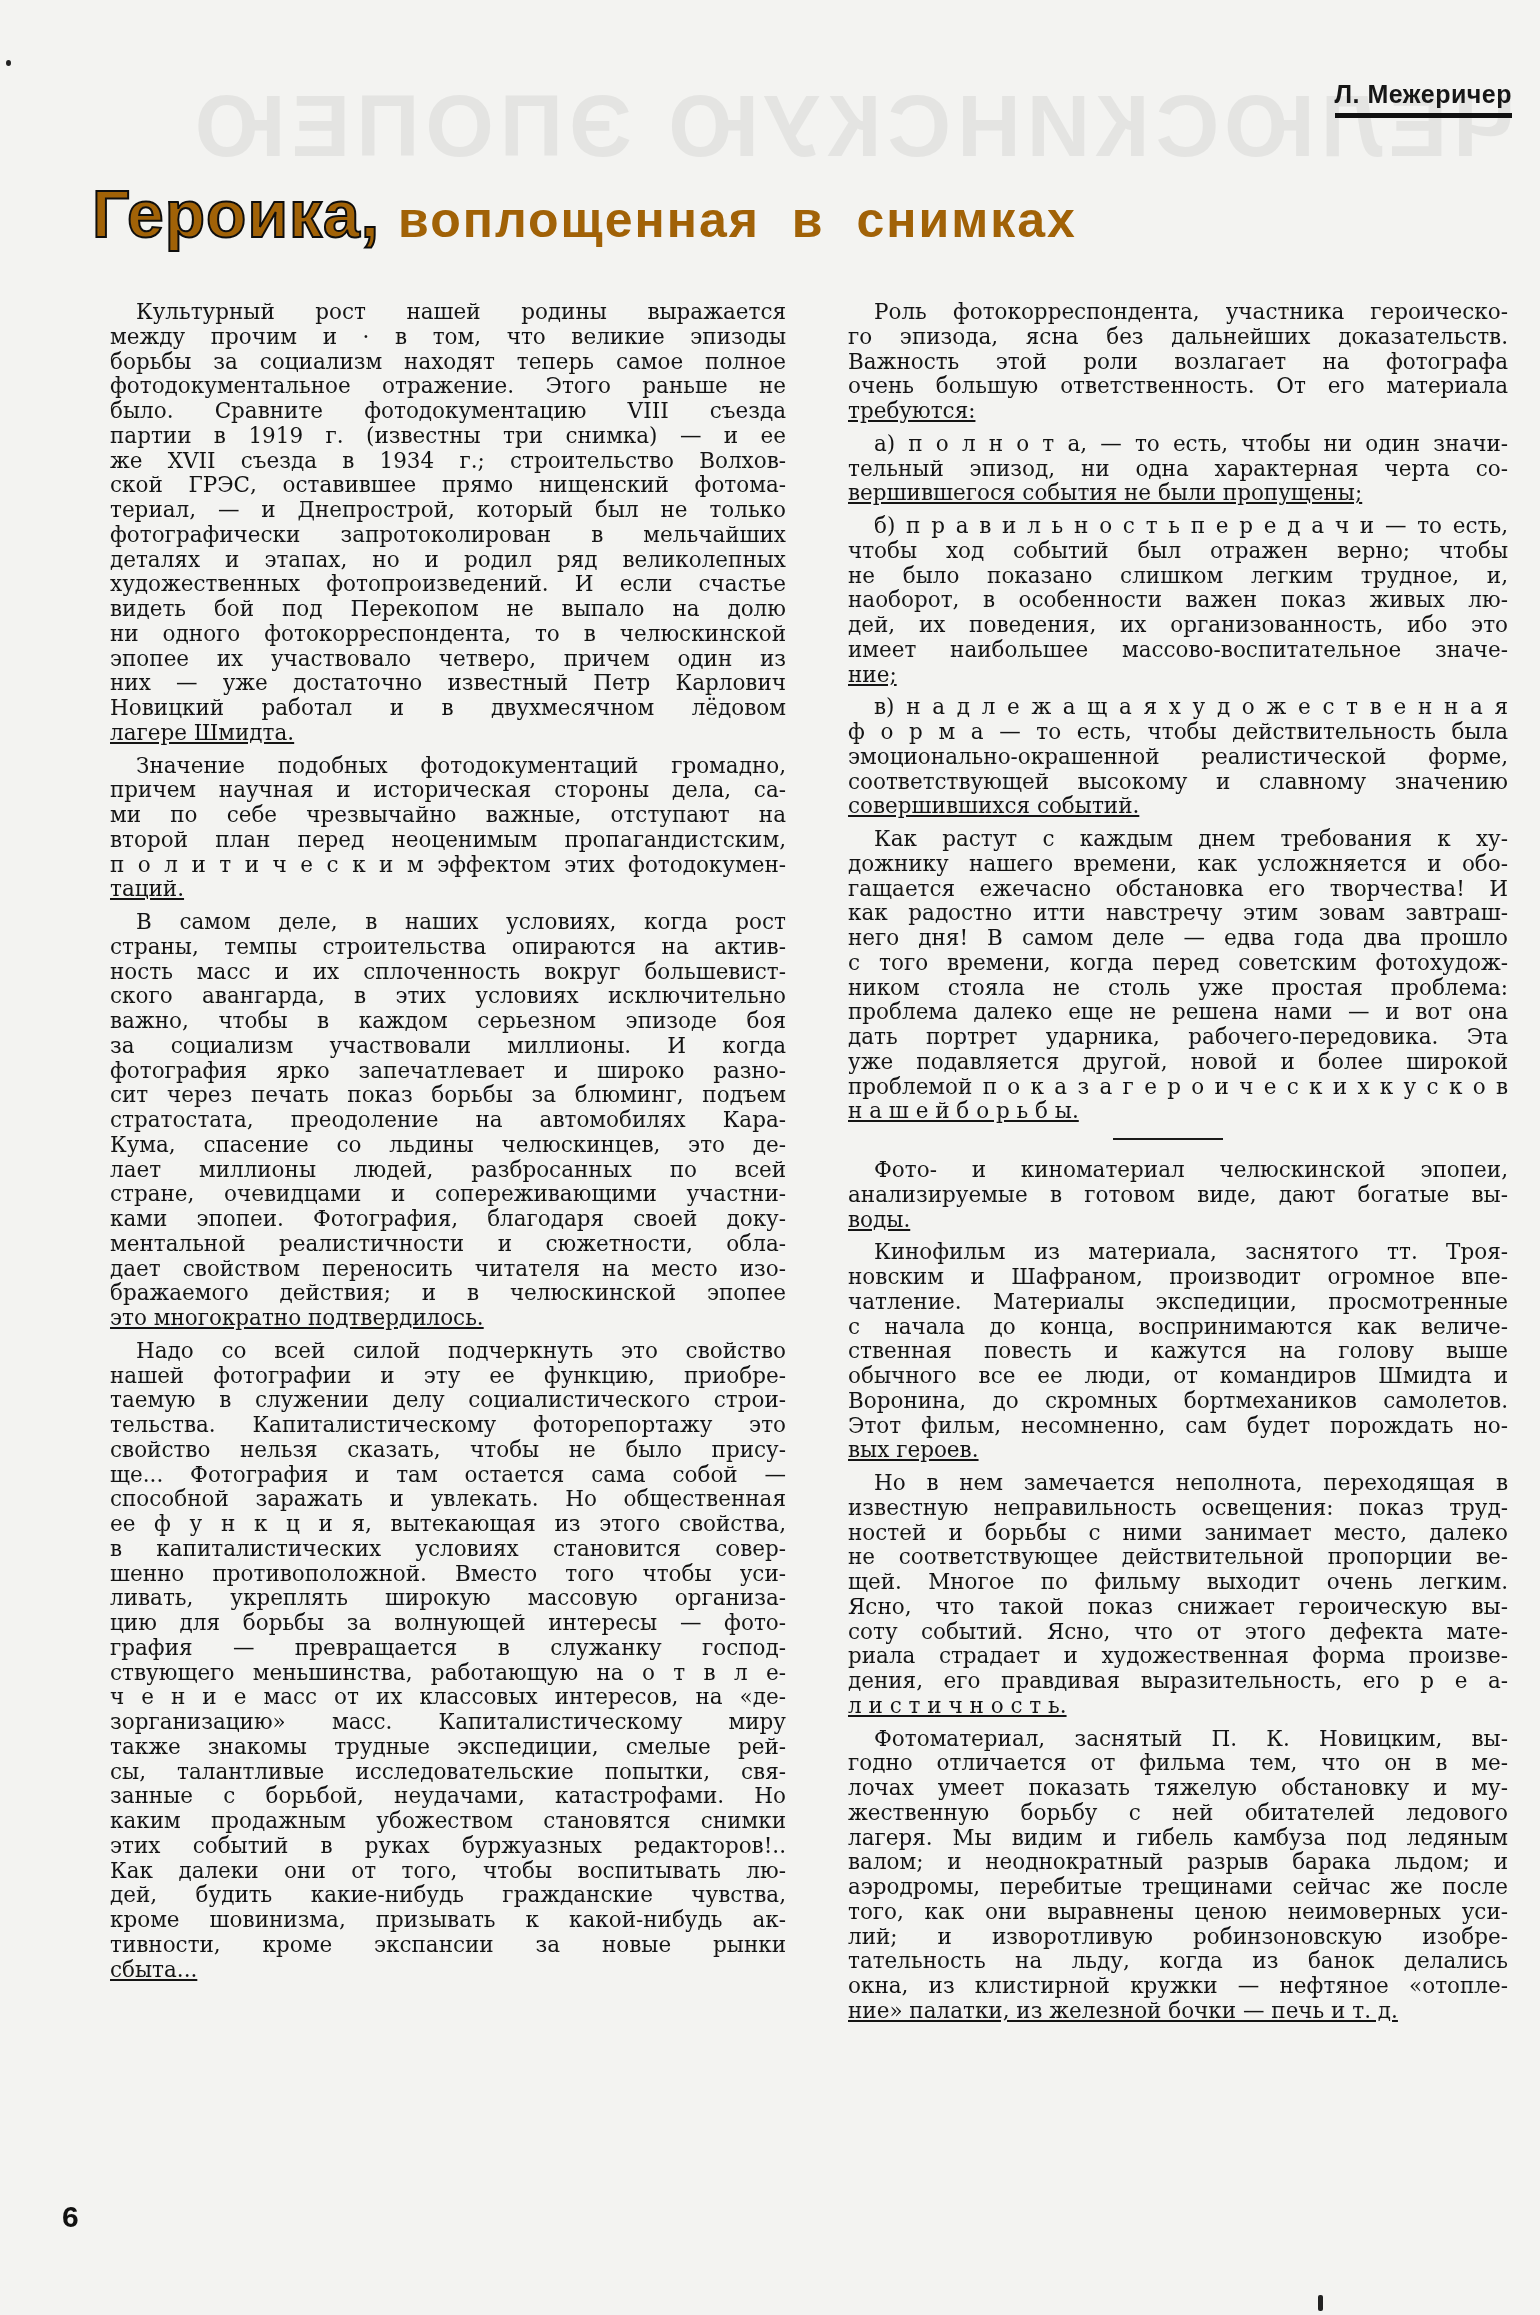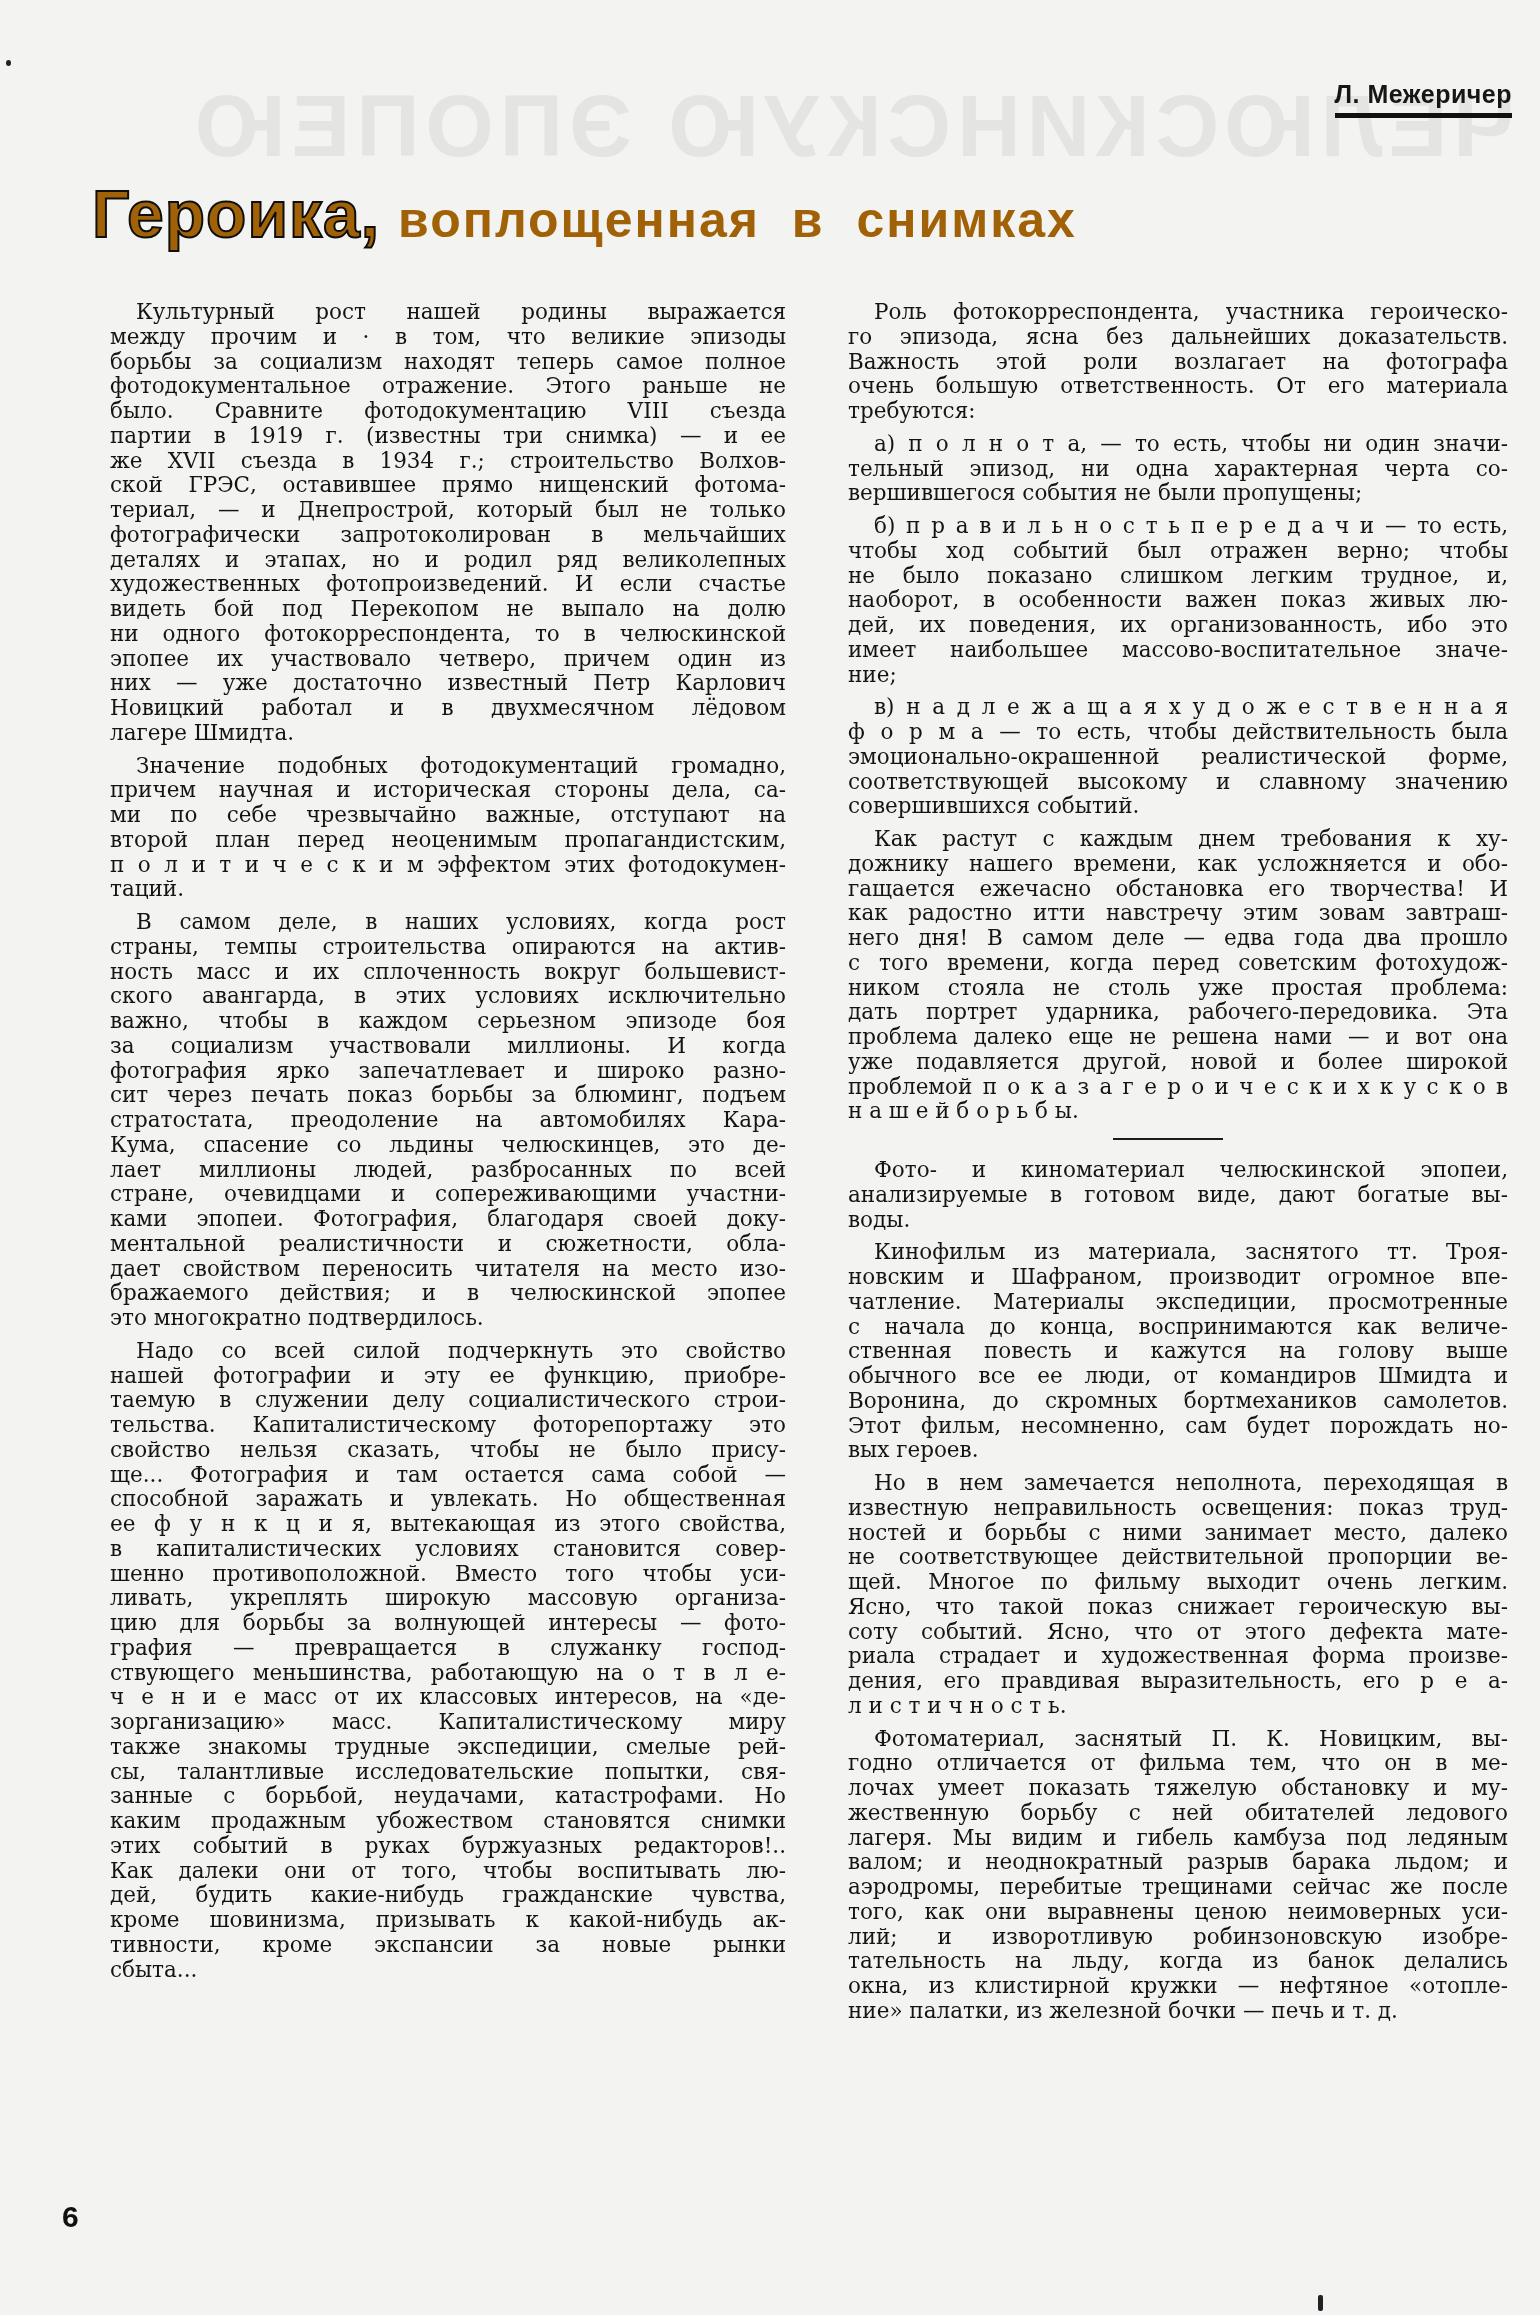--- a/index.html
+++ b/index.html
@@ -31,21 +31,21 @@
     position: absolute; top: 300px;
     font-size: 21.5px; line-height: 24.75px;
   }
   .col.left { left: 110px; width: 676px; }
   .col.right { left: 848px; width: 660px; }
   .line {
     display: block; text-align: justify; text-align-last: justify;
     white-space: nowrap; height: 24.75px; overflow: visible;
   }
   .line span.inner { display: inline-block; width: 100%; text-align: justify; text-align-last: justify; white-space: normal; }
-  .line.last span.inner { text-align-last: left; }
+  .line.last span.inner { text-align-last: left; text-decoration: underline; }
   .line.indent span.inner { padding-left: 26px; box-sizing: border-box; }
   .para-gap { height: 8px; }
   .rule-wrap { height: 34px; position: relative; }
   .rule { position: absolute; left: 265px; top: 14px; width: 110px; height: 2px; background: #1a1a1a; }
   .pagenum {
     position: absolute; left: 62px; top: 2200px;
     font-family: "Liberation Sans", sans-serif; font-weight: bold; font-size: 30px; color: #111;
   }
   .speck { position: absolute; background: #222; border-radius: 50%; }
 </style>
@@ -174,22 +174,22 @@
     </div>
     <div class="para-gap"></div>
     <div class="paragraph">
       <div class="line indent"><span class="inner">Как растут с каждым днем требования к ху-</span></div>
       <div class="line"><span class="inner">дожнику нашего времени, как усложняется и обо-</span></div>
       <div class="line"><span class="inner">гащается ежечасно обстановка его творчества! И</span></div>
       <div class="line"><span class="inner">как радостно итти навстречу этим зовам завтраш-</span></div>
       <div class="line"><span class="inner">него дня! В самом деле — едва года два прошло</span></div>
       <div class="line"><span class="inner">с того времени, когда перед советским фотохудож-</span></div>
       <div class="line"><span class="inner">ником стояла не столь уже простая проблема:</span></div>
+      <div class="line"><span class="inner">проблема далеко еще не решена нами — и вот она</span></div>
       <div class="line"><span class="inner">дать портрет ударника, рабочего-передовика. Эта</span></div>
-      <div class="line"><span class="inner">проблема далеко еще не решена нами — и вот она</span></div>
       <div class="line"><span class="inner">уже подавляется другой, новой и более широкой</span></div>
       <div class="line"><span class="inner">проблемой п о к а з а  г е р о и ч е с к и х  к у с к о в</span></div>
       <div class="line last"><span class="inner">н а ш е й  б о р ь б ы.</span></div>
     </div>
     <div class="rule-wrap">
       <div class="rule"></div>
     </div>
     <div class="paragraph">
       <div class="line indent"><span class="inner">Фото- и киноматериал челюскинской эпопеи,</span></div>
       <div class="line"><span class="inner">анализируемые в готовом виде, дают богатые вы-</span></div>

